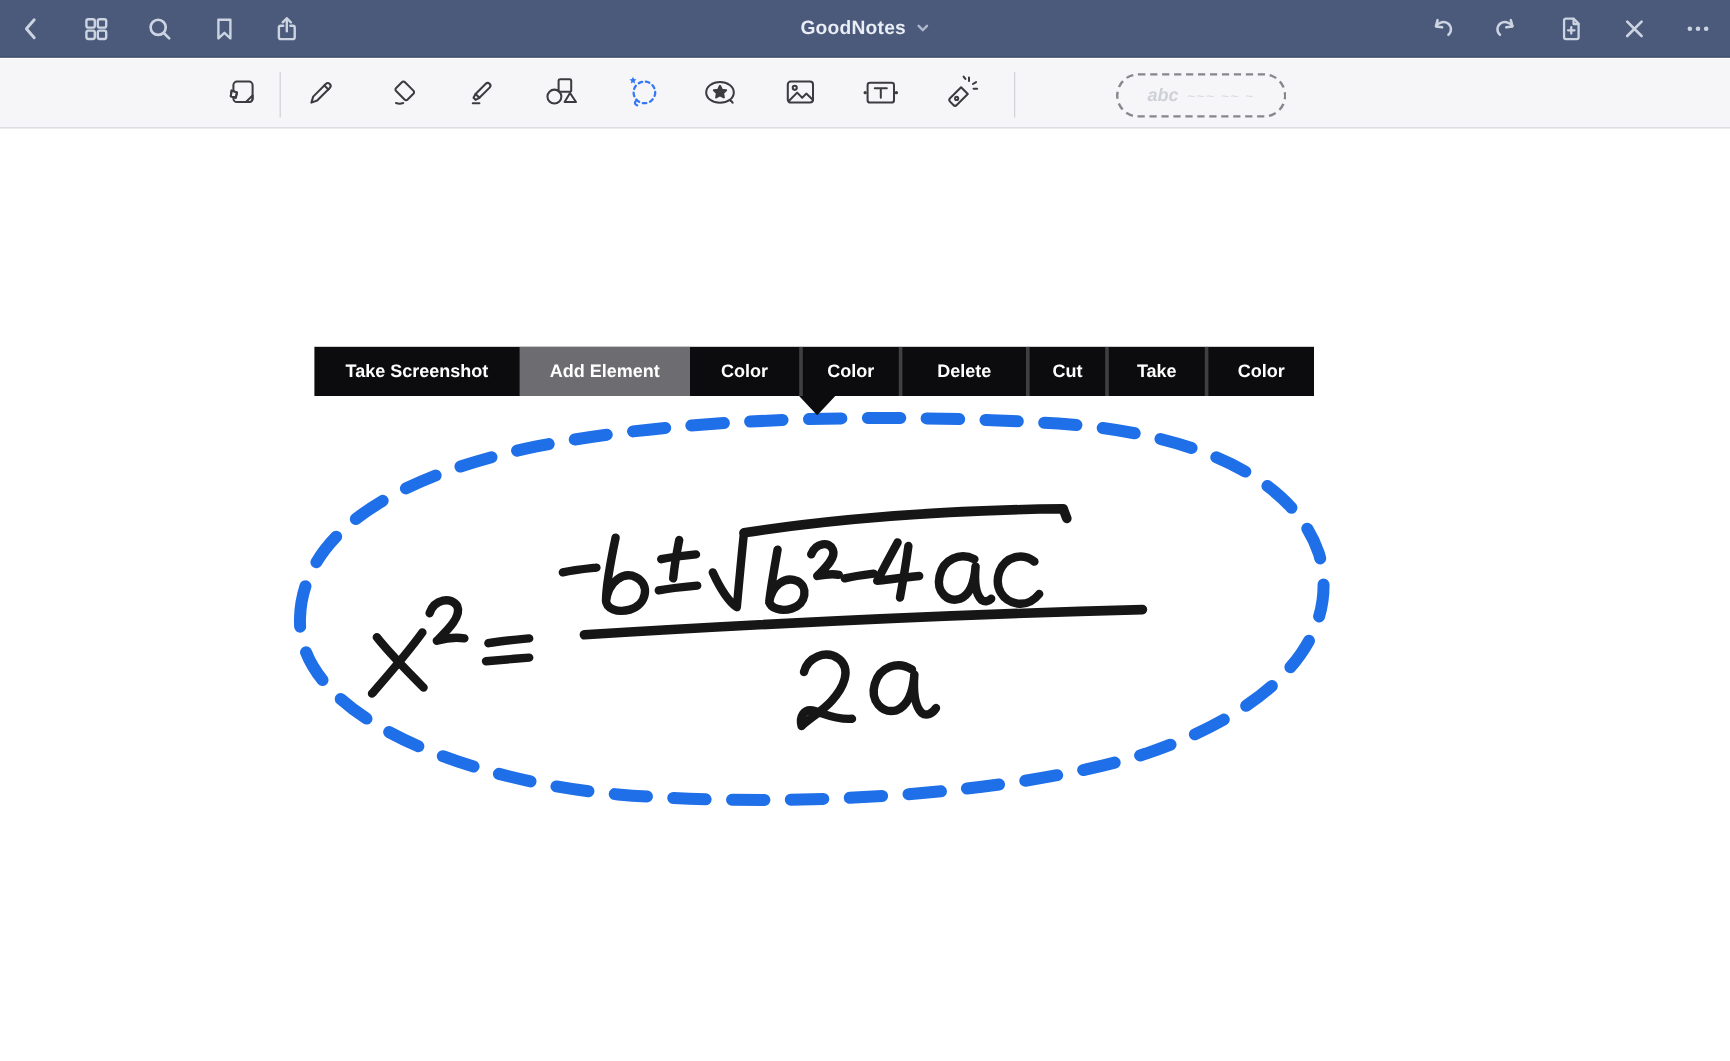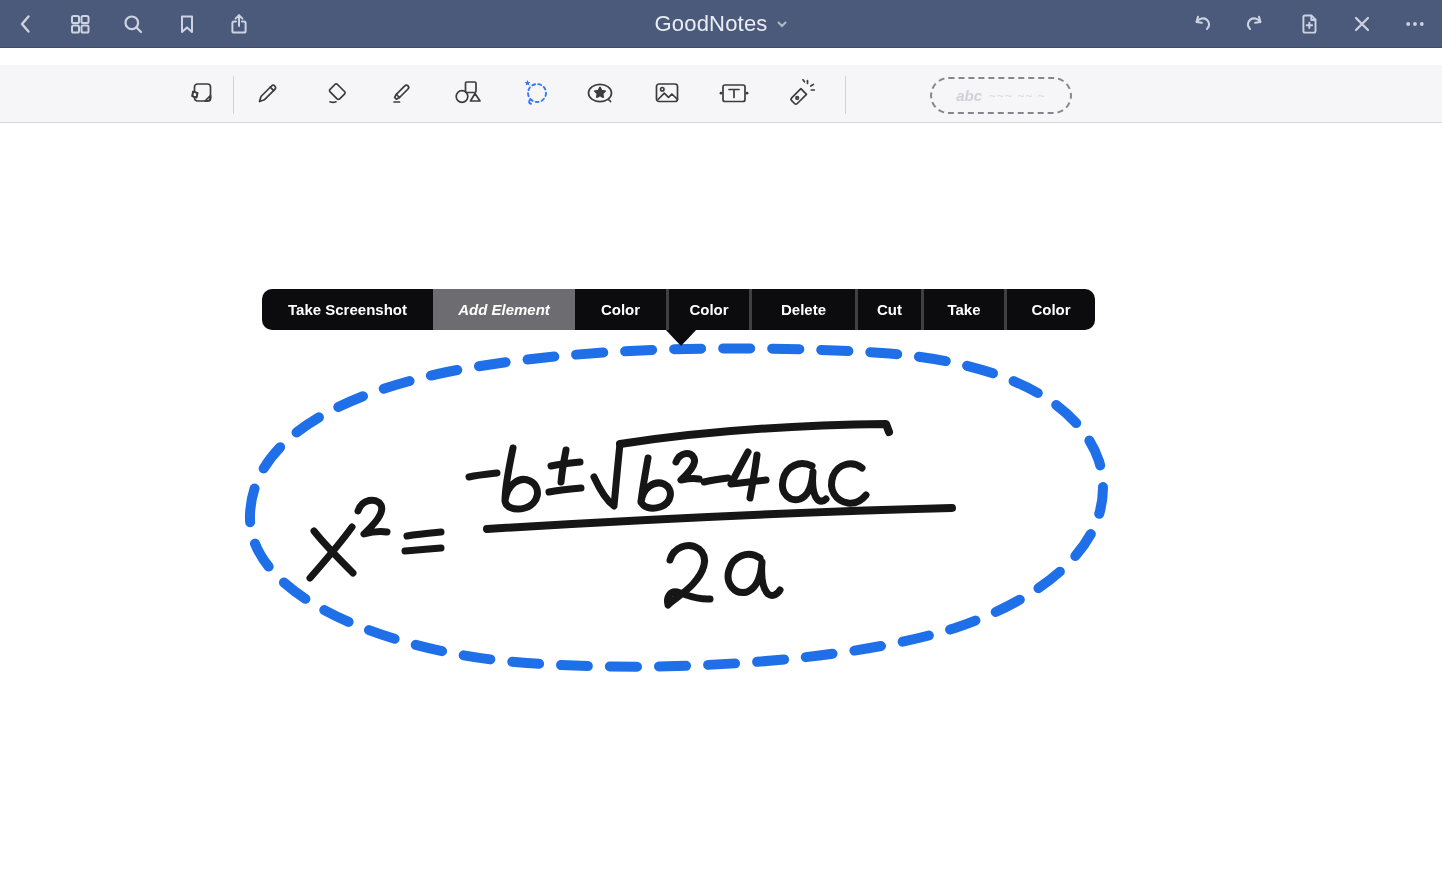--- a/index.html
+++ b/index.html
@@ -9,44 +9,44 @@
 
   
   .topbar { position:absolute; left:0; top:0; width:1442px; height:48px;
             background:#4b5a7a; border-bottom:1px solid #3e4c69; z-index:30; }
   .nav-btn { position:absolute; top:6px; width:36px; height:36px; display:flex;
              align-items:center; justify-content:center; color:#ccd4e2; cursor:pointer; }
   .nav-btn svg { display:block; }
   .title-wrap { position:absolute; left:0; top:0; width:100%; height:48px;
                 display:flex; align-items:center; justify-content:center; gap:8px;
                 pointer-events:none; }
-  .title-text { color:#e9edf5; font-size:22px; font-weight:normal; letter-spacing:.2px; }
+  .title-text { color:#e9edf5; font-size:16px; font-weight:bold; letter-spacing:.2px; }
   .title-chevron { color:#aeb8cb; margin-top:2px; }
 
   
-  .toolbar { position:absolute; left:0; top:65px; width:1442px; height:58px;
+  .toolbar { position:absolute; left:0; top:49px; width:1442px; height:58px;
              background:#f6f6f8; border-bottom:1px solid #d8d8dc; z-index:25; }
   .tool-btn { position:absolute; top:13px; width:34px; height:34px; display:flex;
               align-items:center; justify-content:center; color:#3c3c40; cursor:pointer; }
   .tool-btn.active { color:#3478f6; }
   .tool-divider { position:absolute; top:11px; width:1px; height:38px; background:#d2d2d6; }
   .hw-field { position:absolute; left:930px; top:12px; width:142px; height:37px;
               border:2px dashed #86868c; border-radius:19px; display:flex;
               align-items:center; justify-content:center; gap:7px; cursor:text; }
   .hw-abc { color:#ced1d8; font-size:15px; font-style:italic; font-weight:bold; }
   .hw-scribble { color:#d7dae0; font-size:12px; letter-spacing:1px; }
 
   
   .ctx-menu { position:absolute; left:262px; top:289px; height:41px; display:flex;
-              background:#0c0c0e; border-radius:10px; overflow:hidden; z-index:20; }
+              background:#0c0c0e; border-radius:0; overflow:hidden; z-index:20; }
   .ctx-item { height:41px; display:flex; align-items:center; justify-content:center;
               color:#fff; font-size:15px; font-weight:600; cursor:pointer;
               border-left:3px solid #404040; white-space:nowrap; }
   .ctx-item:first-child { border-left:none; }
-  .ctx-item.highlighted { background:#6c6c71; border-left:none;font-style:italic; }
+  .ctx-item.highlighted { background:#6c6c71; border-left:none; }
   .ctx-item.highlighted + .ctx-item { border-left:none; }
   .ctx-pointer { position:absolute; left:664px; top:328px; width:0; height:0; z-index:19;
                  border-left:17px solid transparent; border-right:17px solid transparent;
                  border-top:18px solid #0c0c0e; }
 
   
   .ink-layer { position:absolute; left:0; top:0; width:1442px; height:884px; z-index:5; }
   .ink { fill:none; stroke:#161616; stroke-width:7; stroke-linecap:round; stroke-linejoin:round; }
   .ink-thick { stroke-width:8; }
   .lasso-path { fill:none; stroke:#1e6fe8; stroke-width:10; stroke-linecap:round;

